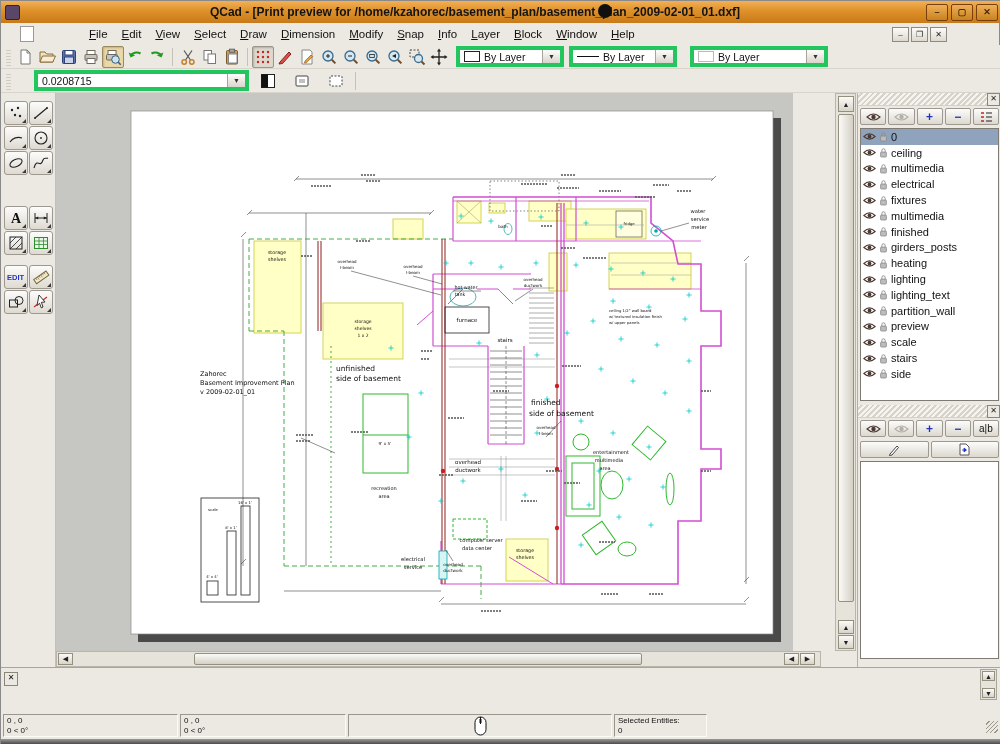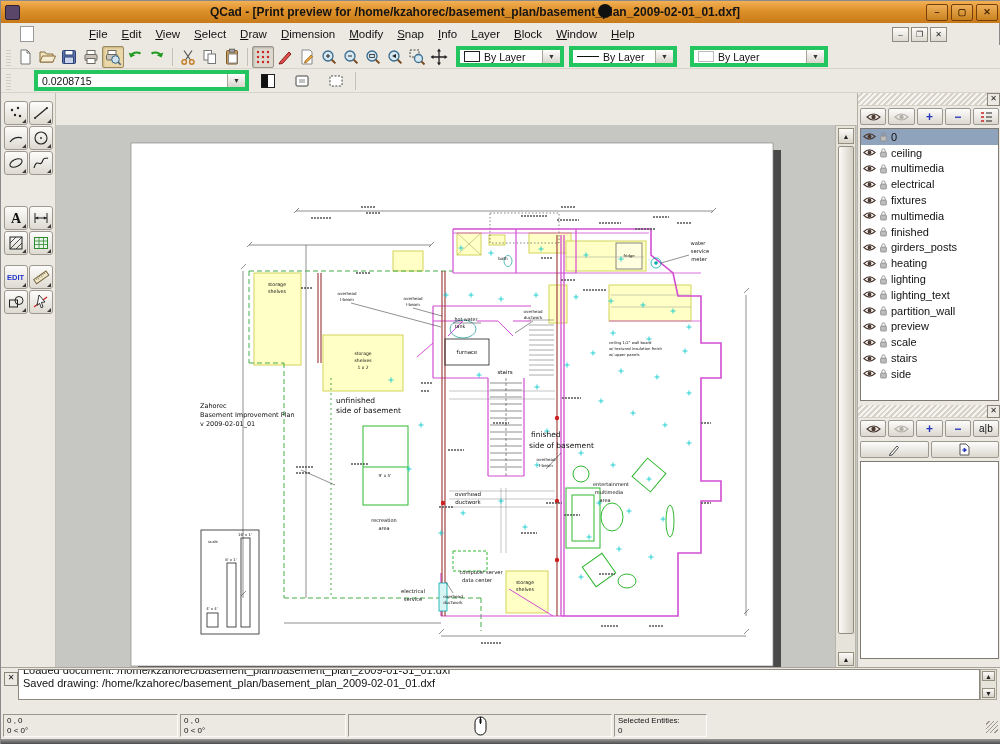--- a/index.html
+++ b/index.html
@@ -49,21 +49,21 @@
   #palette{position:absolute;left:0;top:92px;width:55px;height:574px;background:#ECE9E2;
     border-right:1px solid #c4c0b6;box-sizing:border-box;padding-top:8px;}
   .prow{display:flex;gap:1px;margin:0 0 1px 3px;}
   .pbtn{width:24px;height:24px;background:linear-gradient(#FCFCFB,#DEDAD1);border:1px solid #9d9890;
     border-radius:3px;position:relative;display:flex;align-items:center;justify-content:center;box-sizing:border-box;}
   .pbtn::after{content:"";position:absolute;right:1px;bottom:1px;
     border-left:4px solid transparent;border-bottom:4px solid #3a3a3a;}
   .pgap1{height:30px;} .pgap2{height:9px;}
 
   
-  #canvas{position:absolute;left:55px;top:92px;width:801px;height:574px;background:#C6C6C3;margin-top:32px;}
+  #canvas{position:absolute;left:55px;top:92px;width:737px;height:574px;background:#C6C6C3;}
   #drawsvg{position:absolute;left:0;top:0;}
   
   .sb-track{position:absolute;background:#E6E3DB;border:1px solid #b9b5ab;box-sizing:border-box;}
   .sb-thumb{position:absolute;background:linear-gradient(90deg,#FBFAF7,#D4D0C6);border:1px solid #94907f;
     border-radius:2px;box-sizing:border-box;}
   .sb-thumb.h{background:linear-gradient(#FBFAF7,#D4D0C6);}
   .sb-btn{position:absolute;background:linear-gradient(#FBFAF7,#D8D4CA);border:1px solid #94907f;
     display:flex;align-items:center;justify-content:center;font-size:7px;color:#222;box-sizing:border-box;}
 
   
@@ -939,24 +939,20 @@
               <path d="M4,7l4,0M6,5l2.5,2L6,9z" fill="#2233BB" stroke="#2233BB" stroke-width="0.8"></path>
             </svg>
           </div>
       </div>
       <div id="block-list" class="list-box"></div>
     </div>
   </div>
 
   <div id="cmdarea">
     <div id="cmd-x">✕</div>
-    <div id="hist-box">
-      <div class="hist-line">Loaded document: /home/kzahorec/basement_plan/basement_plan_2009-01-31_01.dxf</div>
-      <div class="hist-line">Saved drawing: /home/kzahorec/basement_plan/basement_plan_2009-02-01_01.dxf</div>
-    </div>
     <div id="hist-sb">
       <div class="sb-btn" style="left:1px;top:1px;width:13px;height:10px;">▲</div>
       <div class="sb-btn" style="left:1px;top:18px;width:13px;height:10px;">▼</div>
     </div>
   </div>
 
   <div id="statusbar">
     <div class="spanel" style="left:2px;width:175px;">
       <div>0 , 0</div>
       <div>0 &lt; 0°</div>

